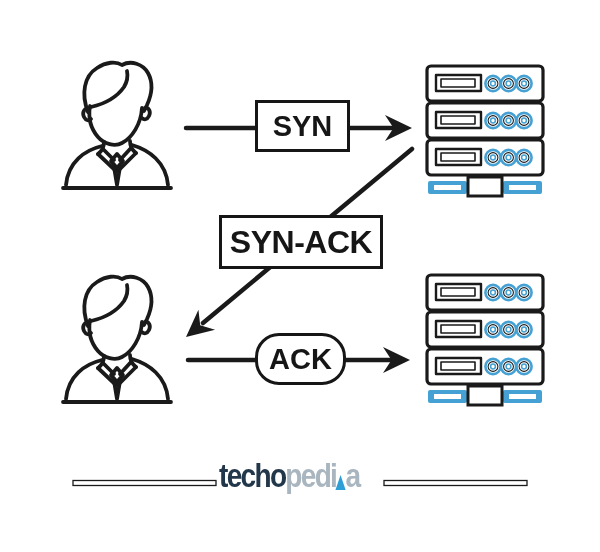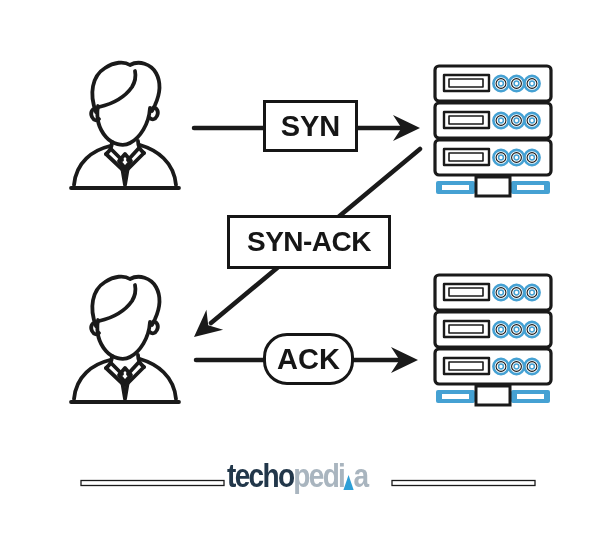--- a/index.html
+++ b/index.html
@@ -1,29 +1,29 @@
 <!DOCTYPE html>
 <html><head>
 <meta charset="utf-8">
 <style>
   html,body{margin:0;padding:0;}
   body{
     width:600px;height:552px;background:#ffffff;
     font-family:"Liberation Sans", sans-serif;
     position:relative;overflow:hidden;
   }
-  .canvas{position:absolute;left:8px;top:0;width:536px;height:552px;}
+  .canvas{position:absolute;left:0;top:0;width:536px;height:552px;}
   svg{position:absolute;left:0;top:0;}
   .msgbox{
     position:absolute;box-sizing:border-box;background:#ffffff;
     border:3px solid #161616;display:flex;align-items:center;justify-content:center;
     font-weight:bold;color:#161616;z-index:5;
   }
   #syn-box{left:255px;top:100px;width:95px;height:52px;font-size:29px;}
-  #synack-box{left:219px;top:215px;width:164px;height:54px;font-size:28px;letter-spacing:-0.5px;}
+  #synack-box{left:219px;top:215px;width:164px;height:54px;font-size:32px;letter-spacing:-0.5px;}
   #ack-box{left:255px;top:333px;width:91px;height:52px;font-size:29px;border-radius:24px;}
   #logo{
     position:absolute;left:219px;top:459px;z-index:6;
     display:flex;align-items:flex-end;line-height:1;
     font-weight:bold;font-size:33px;letter-spacing:-2px;
     transform:scaleX(0.85);transform-origin:left bottom;
   }
   .logo-dark{color:#22374a;}
   .logo-light{color:#a9b5bf;}
   .logo-tri{

